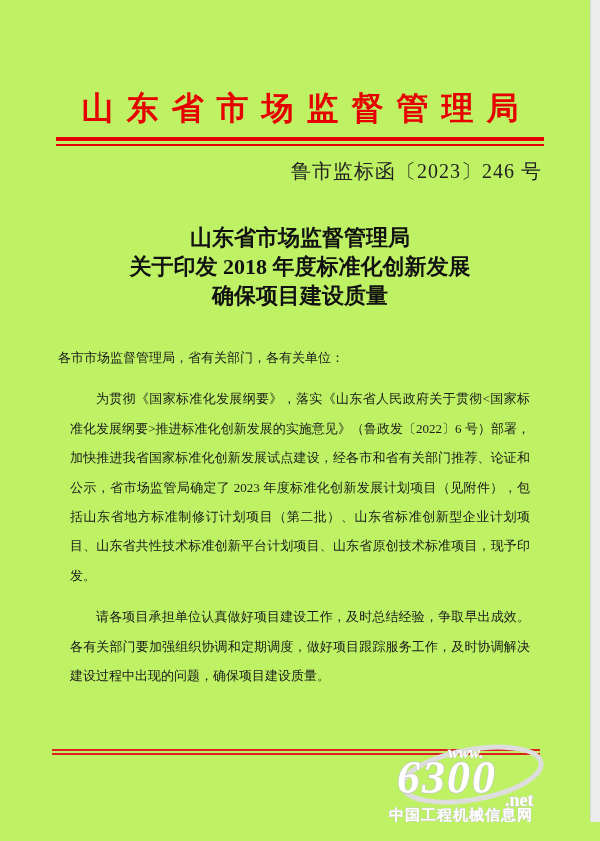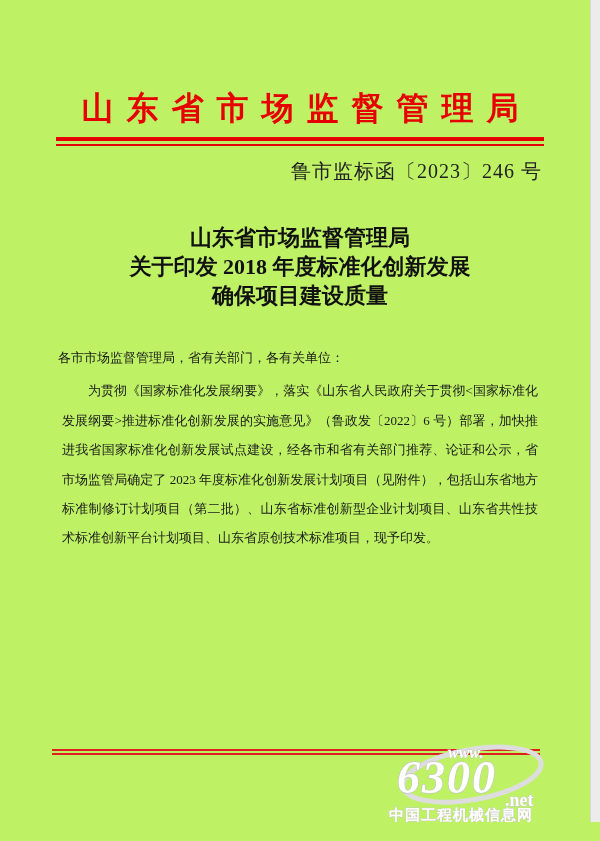--- a/index.html
+++ b/index.html
@@ -70,21 +70,21 @@
     margin: 33px 58px 0 58px;
     font-size: 13px;
     line-height: 29.4px;
     text-align: justify;
     color: #1a1a1a;
   }
   .salutation {
     text-indent: 0;
   }
   .body-text p {
-    margin: 4px;
+    margin: 12px;
     text-indent: 2em;
   }
   
   .bottom-rule {
     position: absolute;
     left: 52px;
     right: 60px;
     top: 749px;
     height: 0;
     border-top: 2.5px solid #e02020;
@@ -119,20 +119,21 @@
 
   <div class="title-block">
     <div>山东省市场监督管理局</div>
     <div>关于印发 2018 年度标准化创新发展</div>
     <div>确保项目建设质量</div>
   </div>
 
   <div class="body-text">
     <div class="salutation">各市市场监督管理局，省有关部门，各有关单位：</div>
     <p>为贯彻《国家标准化发展纲要》，落实《山东省人民政府关于贯彻&lt;国家标准化发展纲要&gt;推进标准化创新发展的实施意见》（鲁政发〔2022〕6 号）部署，加快推进我省国家标准化创新发展试点建设，经各市和省有关部门推荐、论证和公示，省市场监管局确定了 2023 年度标准化创新发展计划项目（见附件），包括山东省地方标准制修订计划项目（第二批）、山东省标准创新型企业计划项目、山东省共性技术标准创新平台计划项目、山东省原创技术标准项目，现予印发。</p>
+    <p>请各项目承担单位认真做好项目建设工作，及时总结经验，争取早出成效。各有关部门要加强组织协调和定期调度，做好项目跟踪服务工作，及时协调解决建设过程中出现的问题，确保项目建设质量。</p>
   </div>
 
   <div class="bottom-rule"></div>
 
   <div class="watermark">
     <svg width="190" height="85" viewBox="0 0 190 85" xmlns="http://www.w3.org/2000/svg">
       <g transform="rotate(-10 95 38)">
         <ellipse cx="97" cy="38" rx="70" ry="25" fill="none" stroke="#dddddd" stroke-width="5"></ellipse>
       </g>
       <text x="73" y="21" font-family="Liberation Serif, DejaVu Serif, serif" font-size="16" font-style="italic" font-weight="bold" fill="#ffffff" stroke="#c9c9c9" stroke-width="0.9" paint-order="stroke">www.</text>

